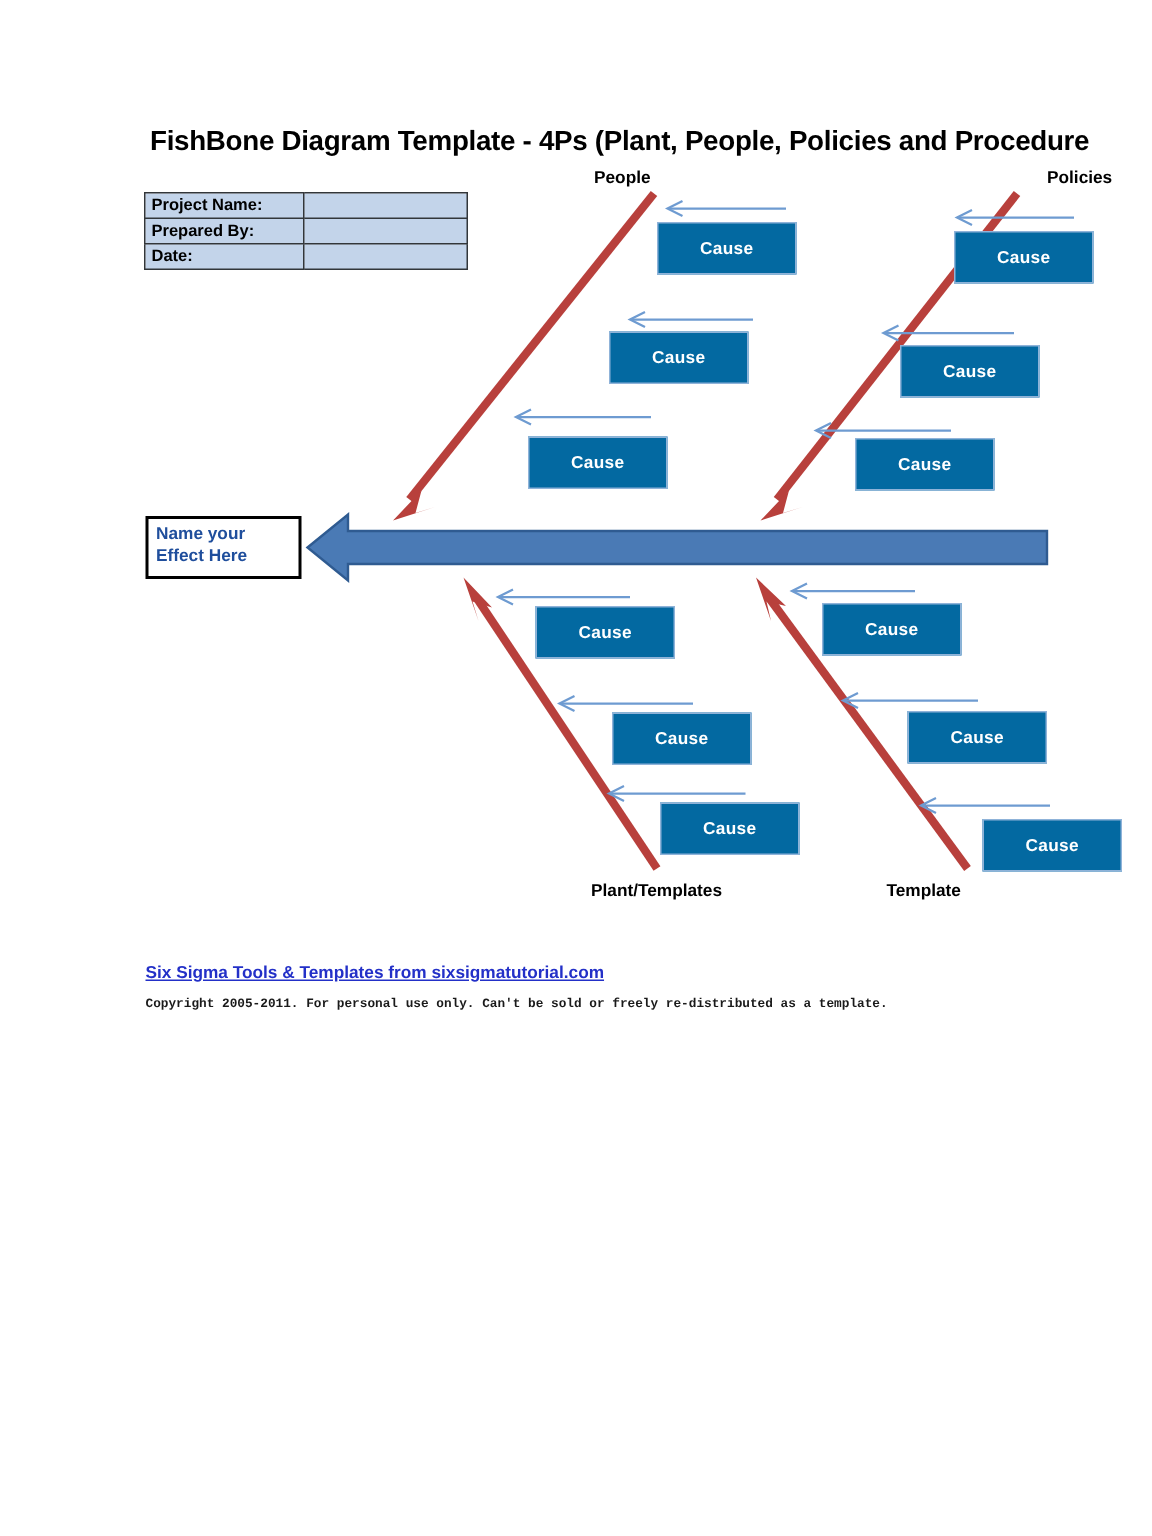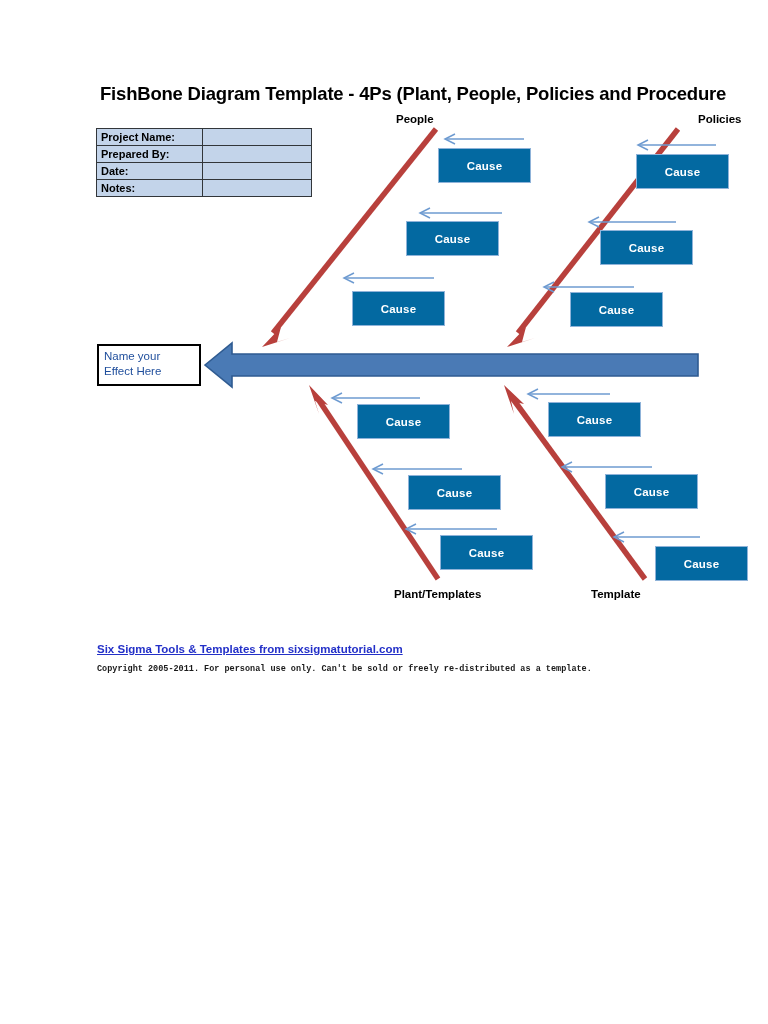--- a/index.html
+++ b/index.html
@@ -76,21 +76,21 @@
     position: absolute;
     left: 97px;
     top: 327px;
     width: 104px;
     height: 42px;
     border: 2px solid #000000;
     background: #ffffff;
     box-sizing: border-box;
     padding: 3px 0 0 5px;
     font-size: 11.5px;
-    font-weight: normal;
+    font-weight: bold;
     line-height: 15px;
     color: #1f4e9c;
     z-index: 6;
   }
 
   
   .cause {
     position: absolute;
     background: #0369a1;
     border: 1px solid #8fb3d9;
@@ -153,24 +153,20 @@
       <td class="value"></td>
     </tr>
     <tr>
       <td class="label">Prepared By:</td>
       <td class="value"></td>
     </tr>
     <tr>
       <td class="label">Date:</td>
       <td class="value"></td>
     </tr>
-    <tr>
-      <td class="label">Notes:</td>
-      <td class="value"></td>
-    </tr>
   </tbody>
     </table>
 
   <svg id="fishbone" viewBox="0 0 768 640">
 
     <polygon points="205,348 232,326 232,337 698,337 698,359 232,359 232,370" fill="#4a7ab5" stroke="#2f5b91" stroke-width="1.6"></polygon>
 
     <g>
       <line x1="436" y1="112" x2="273" y2="316" stroke="#b8403c" stroke-width="5.5" stroke-linecap="butt"></line>
       <polygon points="262,330 281,310 277,325 290,321" fill="#b8403c"></polygon>

